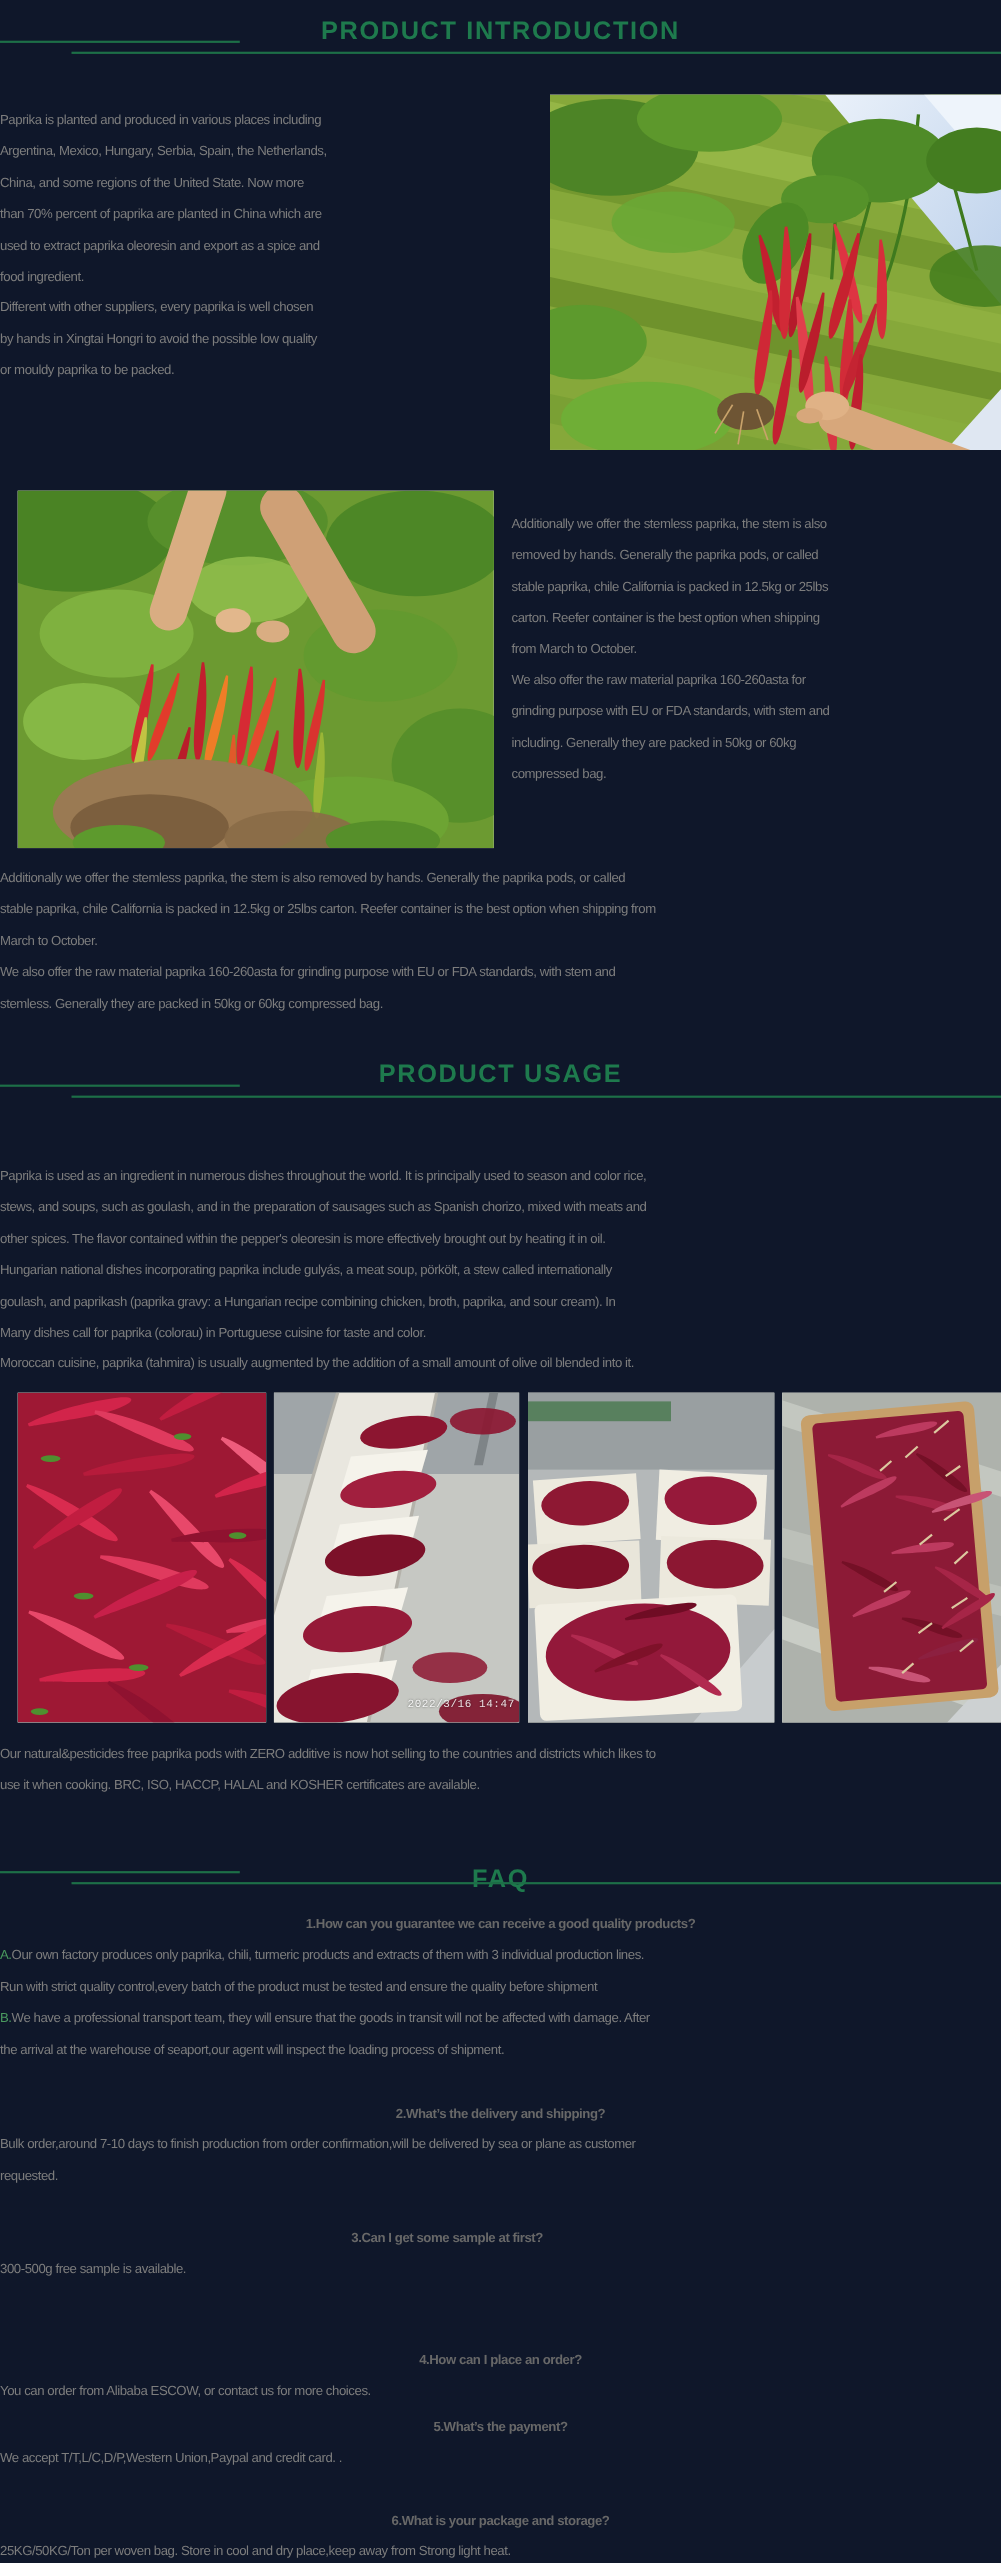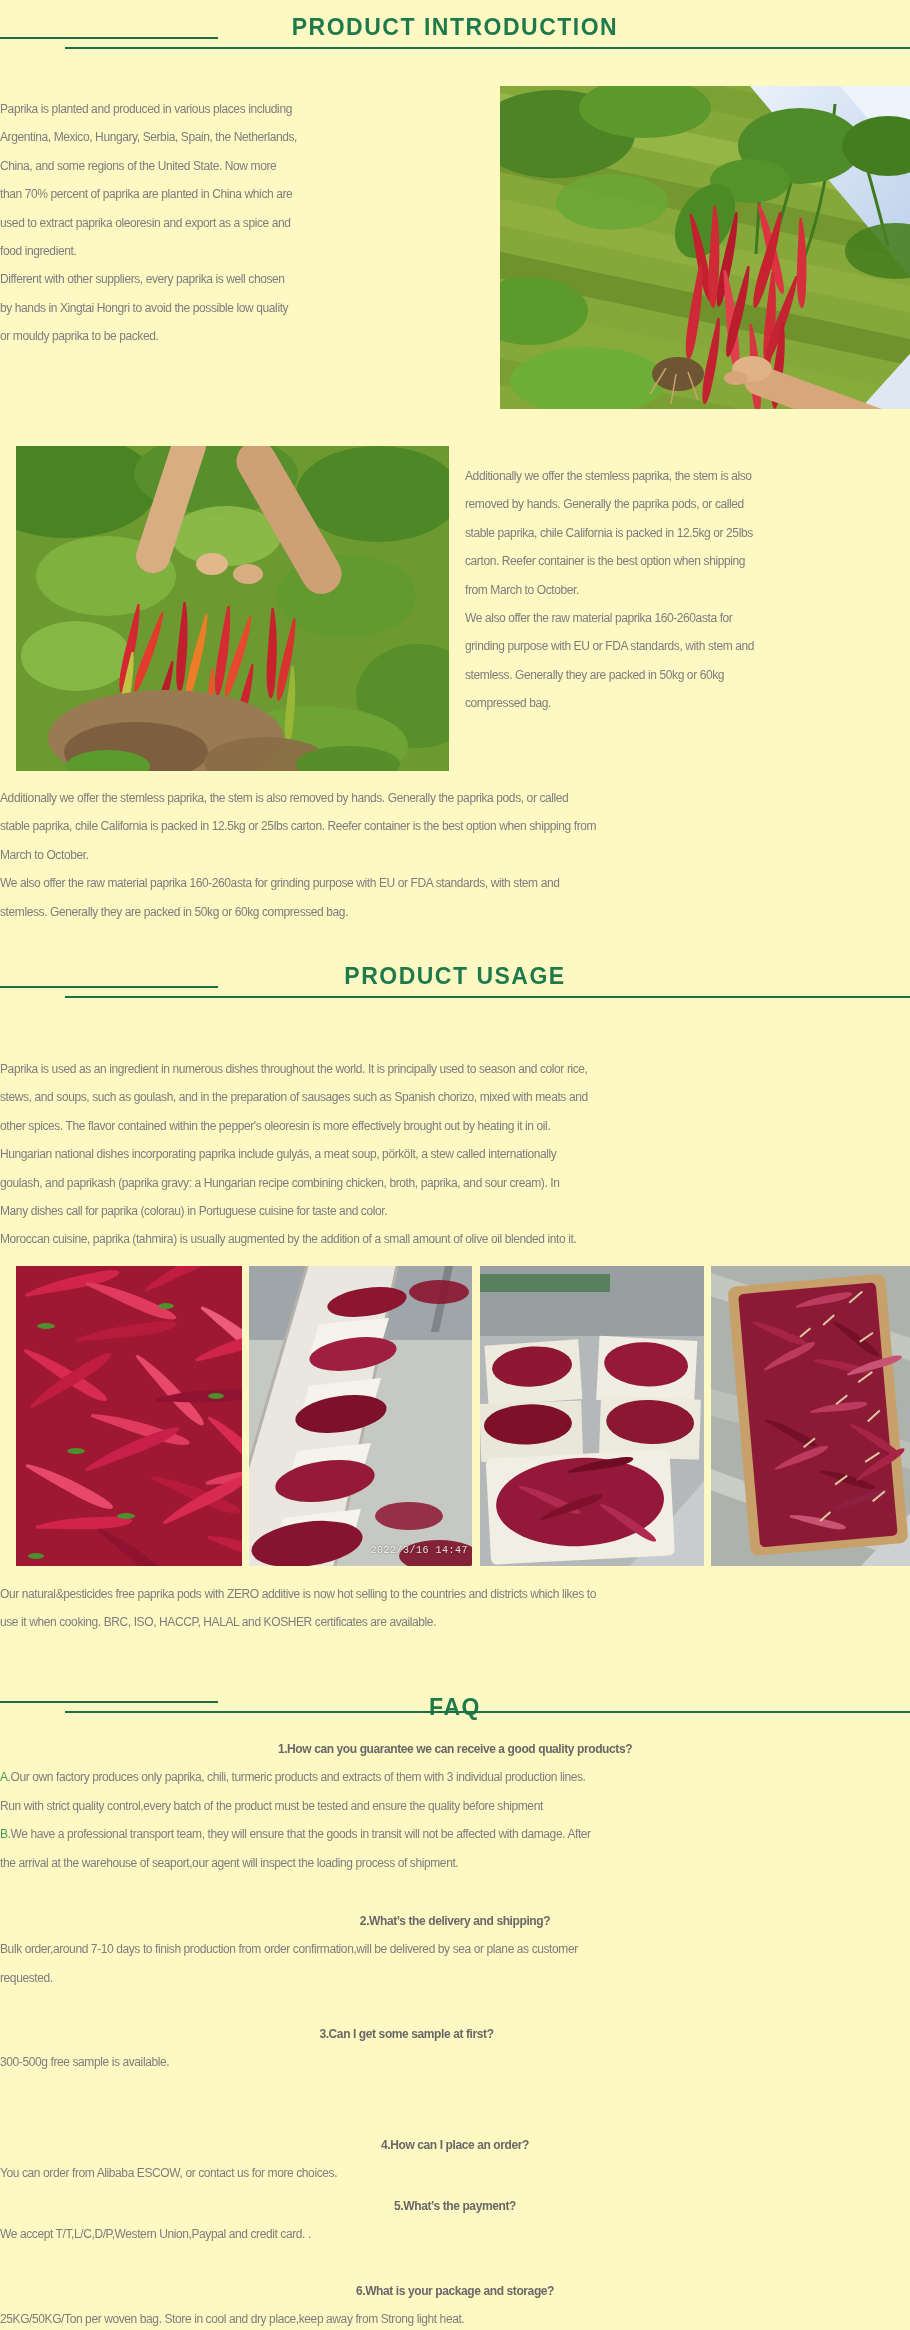--- a/index.html
+++ b/index.html
@@ -1,16 +1,16 @@
 <!DOCTYPE html>
 <html><head>
 <meta charset="utf-8">
 <style>
   html,body{margin:0;padding:0;background:#ffffff;}
-  .page{position:relative;width:910px;height:2330px;background:#fef9c3;overflow:hidden;
+  .page{position:relative;width:910px;height:2330px;background:#0f172a;overflow:hidden;
         font-family:"Liberation Sans","DejaVu Sans",sans-serif;}
   .abs{position:absolute;}
   
   .sec-title{left:0;width:910px;text-align:center;font-size:23px;font-weight:700;
              letter-spacing:1.5px;color:var(--accent,#1e7a4d);line-height:30px;margin:0;}
   .hline{height:2px;background:var(--line,#1d6f47);}
   .hline.short{left:0;width:218px;}
   .hline.long{left:65px;width:845px;}
   
   .line{white-space:nowrap;height:28.4px;line-height:28.4px;font-size:12px;
@@ -151,21 +151,21 @@
   </figure>
 
   <div class="abs" style="left:465px;top:462px;width:446px;">
     <div class="line">Additionally we offer the stemless paprika, the stem is also</div>
     <div class="line">removed by hands. Generally the paprika pods, or called</div>
     <div class="line">stable paprika, chile California is packed in 12.5kg or 25lbs</div>
     <div class="line">carton. Reefer container is the best option when shipping</div>
     <div class="line">from March to October.</div>
     <div class="line">We also offer the raw material paprika 160-260asta for</div>
     <div class="line">grinding purpose with EU or FDA standards, with stem and</div>
-    <div class="line">stemless. Generally they are packed in 50kg or 60kg</div>
+    <div class="line">including. Generally they are packed in 50kg or 60kg</div>
     <div class="line">compressed bag.</div>
   </div>
 
   <div class="abs" style="left:0;top:784px;width:910px;">
     <div class="line">Additionally we offer the stemless paprika, the stem is also removed by hands. Generally the paprika pods, or called</div>
     <div class="line">stable paprika, chile California is packed in 12.5kg or 25lbs carton. Reefer container is the best option when shipping from</div>
     <div class="line">March to October.</div>
     <div class="line">We also offer the raw material paprika 160-260asta for grinding purpose with EU or FDA standards, with stem and</div>
     <div class="line">stemless. Generally they are packed in 50kg or 60kg compressed bag.</div>
   </div>

